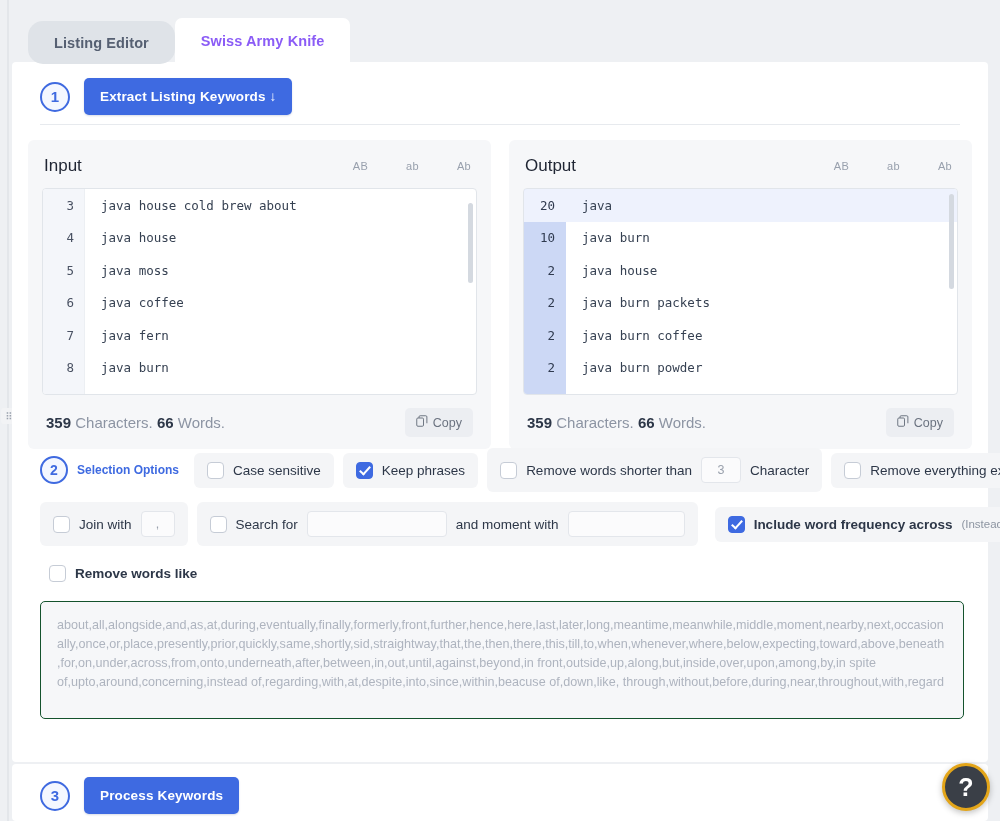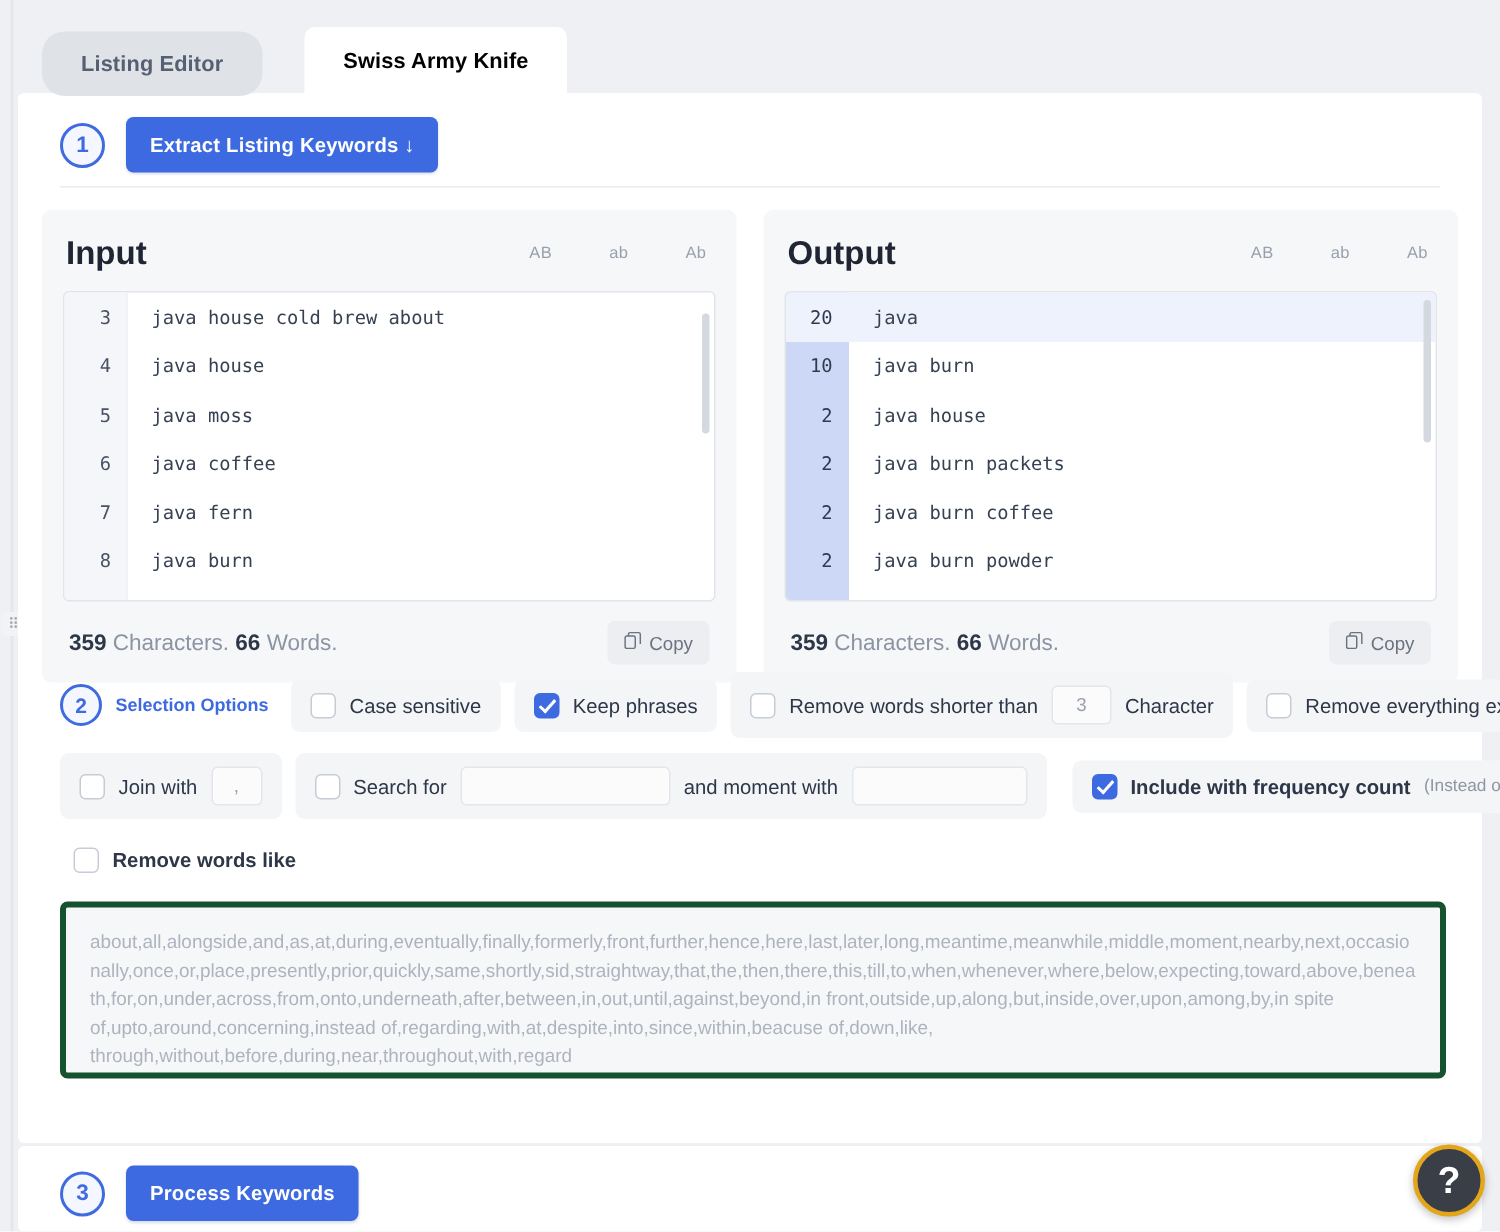--- a/index.html
+++ b/index.html
@@ -14,21 +14,21 @@
   }
 
   
   .tabbar { position:absolute; left:28px; top:18px; display:flex; align-items:flex-end; height:46px; z-index:5;}
   .tab {
     height:43px; padding:0 26px; display:flex; align-items:center; justify-content:center;
     font-size:14.5px; font-weight:600; letter-spacing:.1px;
     border-radius:7px 7px 0 0; cursor:pointer;
   }
   .tab.inactive { background:#dfe3e8; color:#566072;border-radius:15px; }
-  .tab.active { background:#ffffff; color:#000000; height:46px; font-weight:700;margin-left:28px;}
+  .tab.active { background:#ffffff; color:#8b5cf6; height:46px; font-weight:700;}
 
   
   .card {
     position:absolute; left:12px; top:62px; width:976px; height:700px;
     background:#ffffff; border-radius:4px;
   }
   .card2 {
     position:absolute; left:12px; top:764px; width:976px; height:57px;
     background:#ffffff; border-radius:4px;
   }
@@ -51,21 +51,21 @@
     box-shadow:0 1px 2px rgba(40,60,120,.18);
   }
 
   .row1 { position:absolute; left:28px; top:16px; display:flex; align-items:center; gap:14px;}
   .divider { position:absolute; left:28px; right:28px; top:62px; height:1px; background:#e7eaee;}
 
   
   .panels { position:absolute; left:16px; top:78px; right:16px; display:flex; gap:18px;}
   .panel { flex:1 1 0; background:#f6f7f9; border-radius:6px; padding:14px 14px 12px 14px;}
   .panel-head { display:flex; align-items:center; justify-content:space-between; margin:2px 2px 12px 2px;}
-  .panel-title { font-size:22px; font-weight:700; color:#1f2533;}
+  .panel-title { font-size:17px; font-weight:400; color:#1f2533;}
   .case-btns { display:flex; gap:38px; padding-right:4px;}
   .case-btn { font-size:11px; color:#98a0ad; cursor:pointer; letter-spacing:.3px;}
 
   .editor {
     position:relative; height:207px; background:#fff;
     border:1px solid #e1e5ea; border-radius:4px; overflow:hidden;
   }
   .gutter-bg { position:absolute; left:0; top:0; bottom:0; width:42px; }
   .gutter-bg.input { background:#f4f6fa; border-right:1px solid #eceff3;}
   .gutter-bg.output { background:#ccd8f5; }
@@ -109,21 +109,21 @@
     height:26px; font-size:12.5px; color:#9aa1ad; font-family:inherit;
     text-align:center; padding:0 6px;
   }
   .tinput {
     background:#fbfbfc; border:1px solid #e3e6eb; border-radius:4px;
     height:26px; font-size:12.5px; font-family:inherit; padding:0 8px; color:#2d3748;
   }
 
   .rwl { margin-top:6px;}
   .stopwords {
-    margin-top:10px; background:#f6f7f9; border:4px solid #14532d; border-radius:5px;
+    margin-top:10px; background:#f6f7f9; border:1px solid #14532d; border-radius:5px;
     padding:14px 16px; height:118px; color:#aeb4bf; font-size:12.6px; line-height:19px;
     word-break:break-word; overflow:hidden;
   }
 
   
   .row3 { position:absolute; left:28px; top:13px; display:flex; align-items:center; gap:14px;}
 
   
   .fab {
     position:absolute; right:10px; bottom:10px; width:48px; height:48px; border-radius:50%;
@@ -321,21 +321,21 @@
       <div class="chip">
         <span class="cb"></span>
         <span>Search for</span>
         <input class="tinput" style="width: 140px;" value="">
         <span>and moment with</span>
         <input class="tinput" style="width: 117px;" value="">
       </div>
 
       <div class="chip" style="margin-left:8px;">
         <span class="cb on"></span>
-        <span class="nm">Include with frequency count</span>
+        <span class="nm">Include word frequency across</span>
         <span class="sub">(Instead of line numbers)</span>
       </div>
     </div>
 
     <div class="optrow rwl">
       <div class="chip" style="background:transparent;padding-left:9px;">
         <span class="cb"></span>
         <span class="nm">Remove words like</span>
       </div>
     </div>

